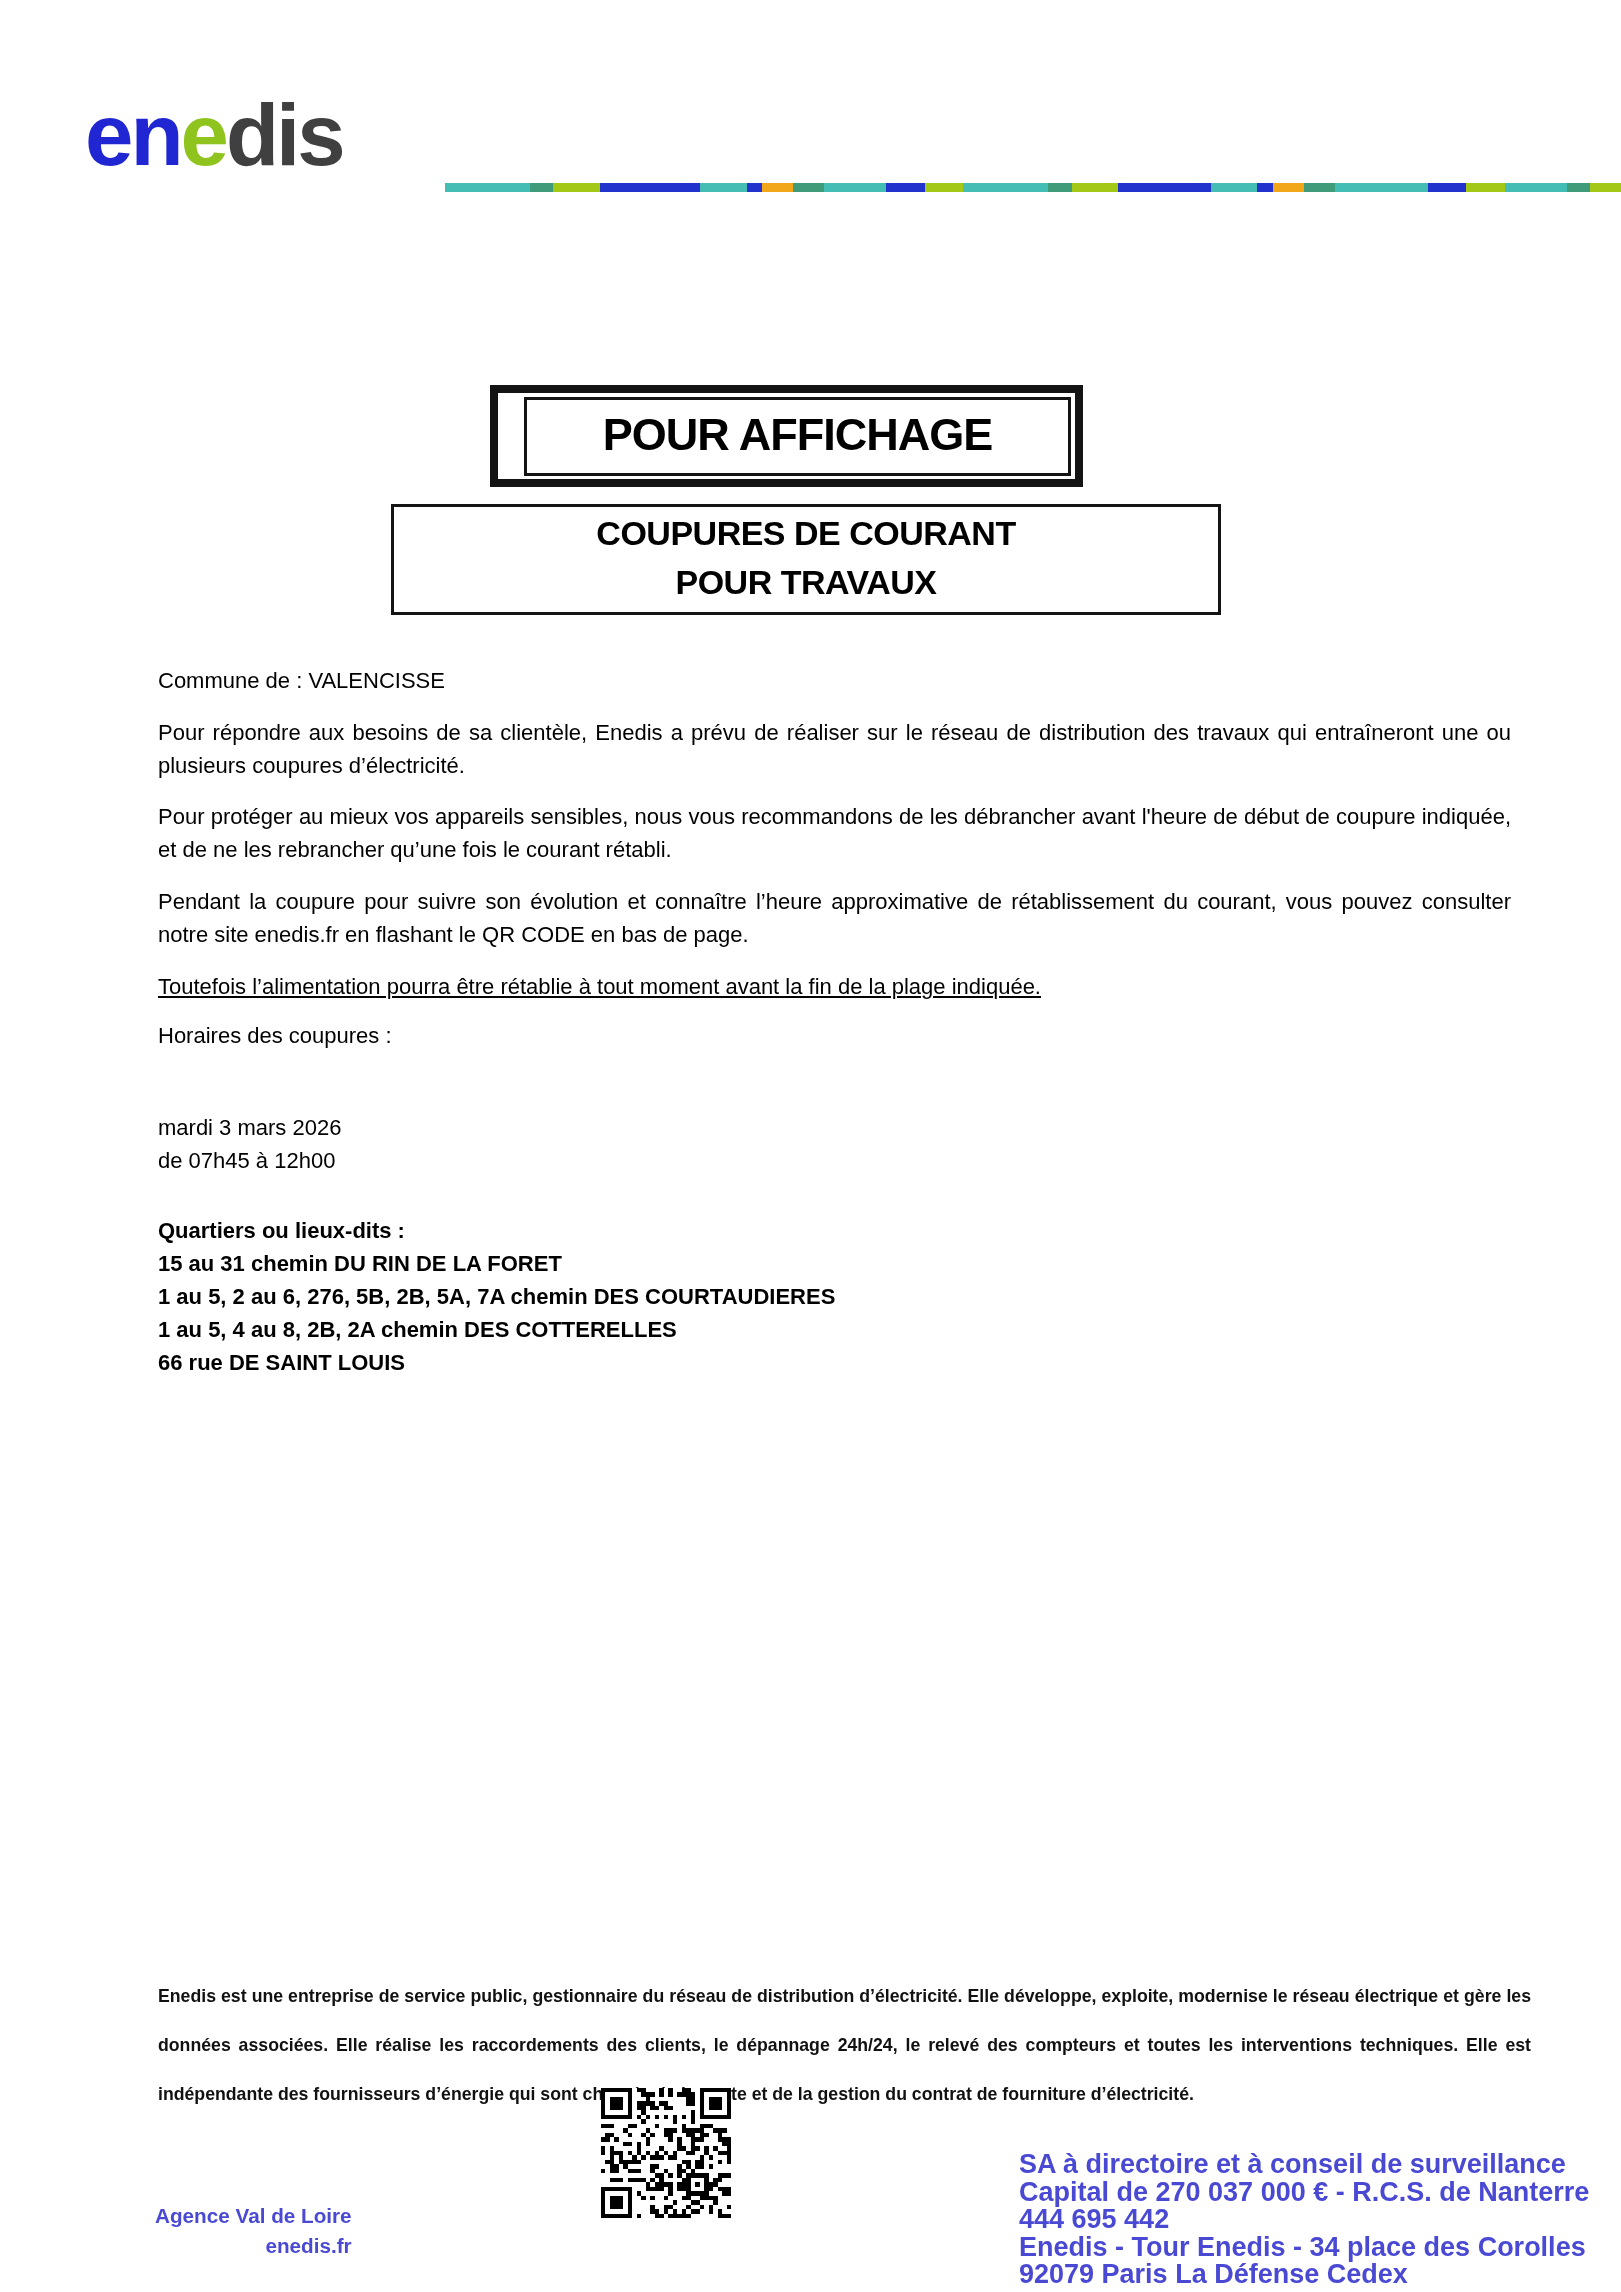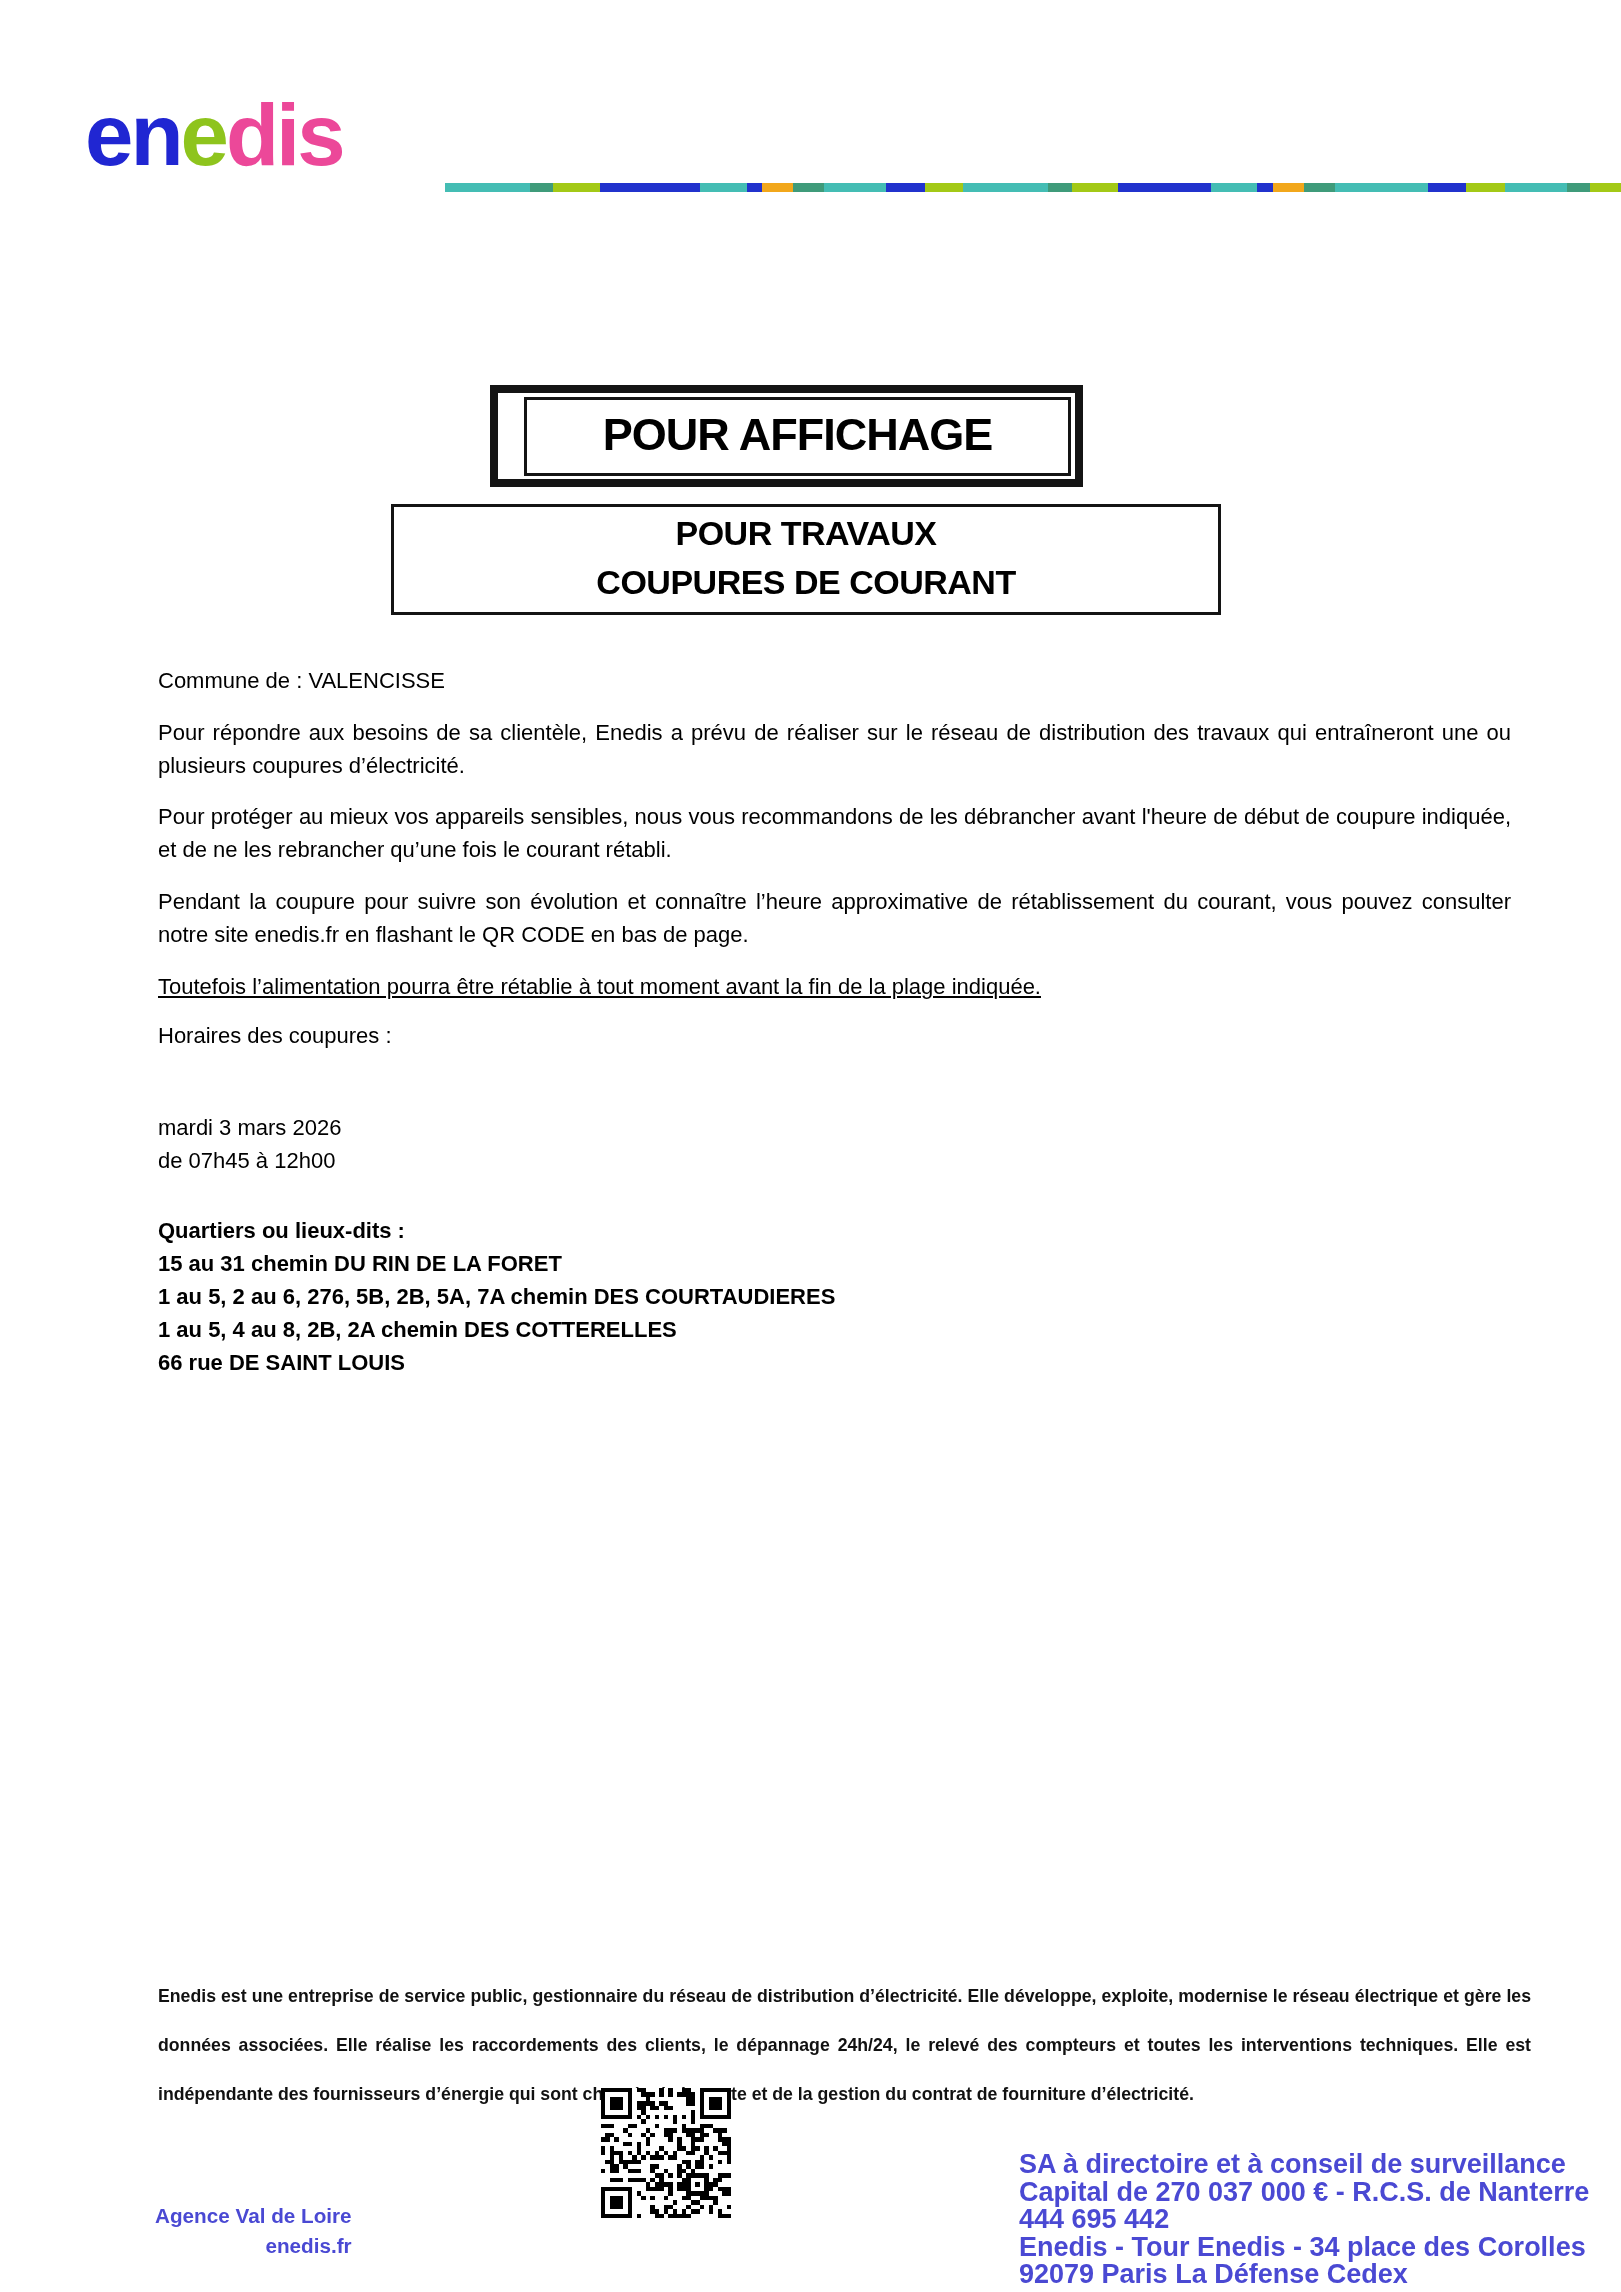--- a/index.html
+++ b/index.html
@@ -77,21 +77,21 @@
     position:absolute; left:1019px; top:2151px;
     font-size:27px; font-weight:bold; line-height:27.6px;
   }
 </style>
 </head>
 <body>
 
 <div class="page">
 
   <div class="logo">
-    <span class="b1" style="color: rgb(32, 38, 210);">en</span><span class="g" style="color: rgb(142, 196, 29);">e</span><span class="b3" style="color: #ec4899;">dis</span>
+    <span class="b1" style="color: rgb(32, 38, 210);">en</span><span class="g" style="color: rgb(142, 196, 29);">e</span><span class="b3" style="color: #404040;">dis</span>
   </div>
   <div class="brand-sep">
       <div style="flex: 11 1 0%; background: rgb(68, 189, 180);"></div>
       <div style="flex: 3 1 0%; background: rgb(63, 155, 122);"></div>
       <div style="flex: 6 1 0%; background: rgb(163, 201, 22);"></div>
       <div style="flex: 13 1 0%; background: rgb(33, 50, 205);"></div>
       <div style="flex: 6 1 0%; background: rgb(68, 189, 180);"></div>
       <div style="flex: 2 1 0%; background: rgb(33, 50, 205);"></div>
       <div style="flex: 4 1 0%; background: rgb(242, 167, 27);"></div>
       <div style="flex: 4 1 0%; background: rgb(63, 155, 122);"></div>
@@ -111,22 +111,22 @@
       <div style="flex: 5 1 0%; background: rgb(163, 201, 22);"></div>
       <div style="flex: 8 1 0%; background: rgb(68, 189, 180);"></div>
       <div style="flex: 3 1 0%; background: rgb(63, 155, 122);"></div>
       <div style="flex: 4 1 0%; background: rgb(163, 201, 22);"></div>
     </div>
 
   <div class="banner-affichage">
     <div class="inner">POUR AFFICHAGE</div>
   </div>
   <div class="banner-coupures">
+    <div>COUPURES DE COURANT</div>
     <div>POUR TRAVAUX</div>
-    <div>COUPURES DE COURANT</div>
   </div>
 
   <div class="txt commune">Commune de : VALENCISSE</div>
   <div class="txt p1 just">Pour répondre aux besoins de sa clientèle, Enedis a prévu de réaliser sur le réseau de distribution des travaux qui entraîneront une ou plusieurs coupures d’électricité.</div>
   <div class="txt p2 just">Pour protéger au mieux vos appareils sensibles, nous vous recommandons de les débrancher avant l'heure de début de coupure indiquée, et de ne les rebrancher qu’une fois le courant rétabli.</div>
   <div class="txt p3 just">Pendant la coupure pour suivre son évolution et connaître l’heure approximative de rétablissement du courant, vous pouvez consulter notre site enedis.fr en flashant le QR CODE en bas de page.</div>
   <div class="txt underl">Toutefois l’alimentation pourra être rétablie à tout moment avant la fin de la plage indiquée.</div>
   <div class="txt horaires">Horaires des coupures :</div>
 
   <div class="txt datetime">

